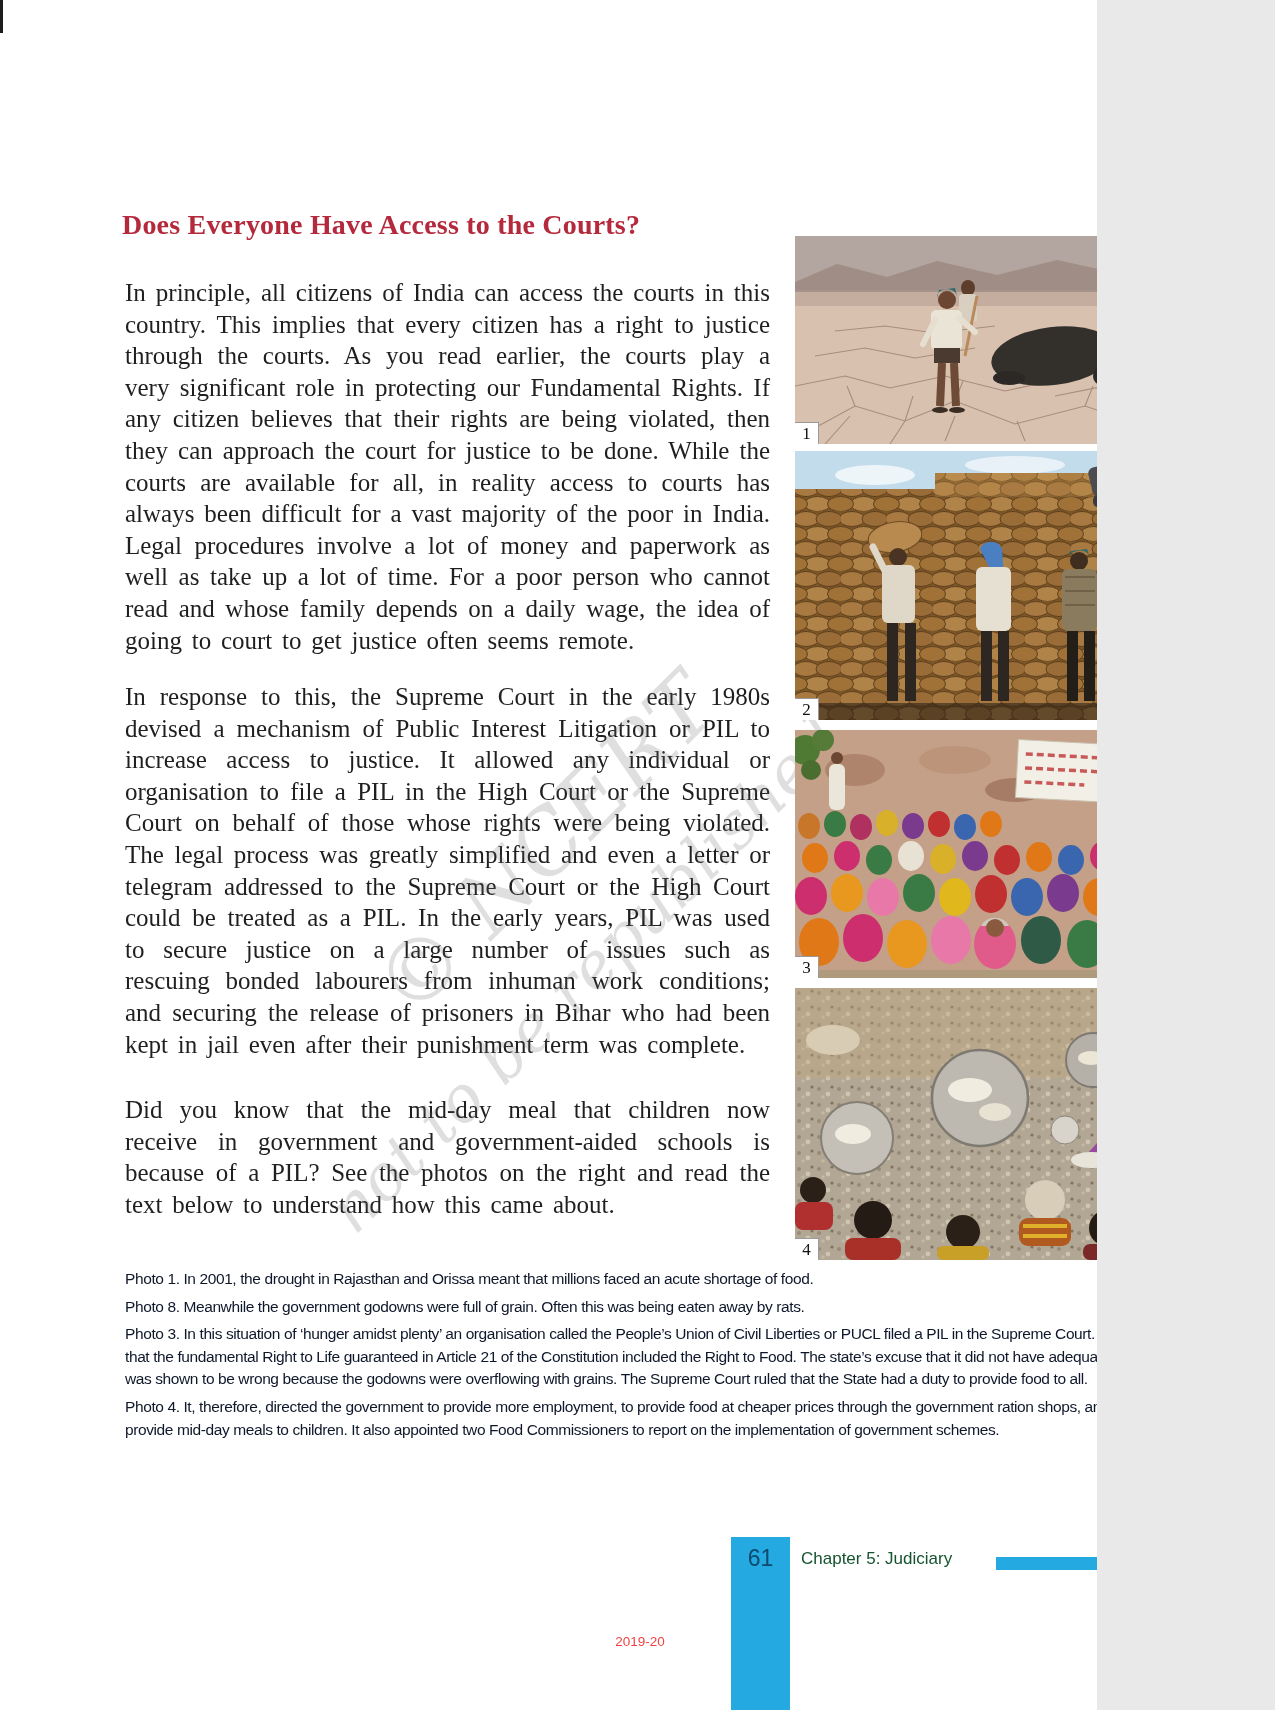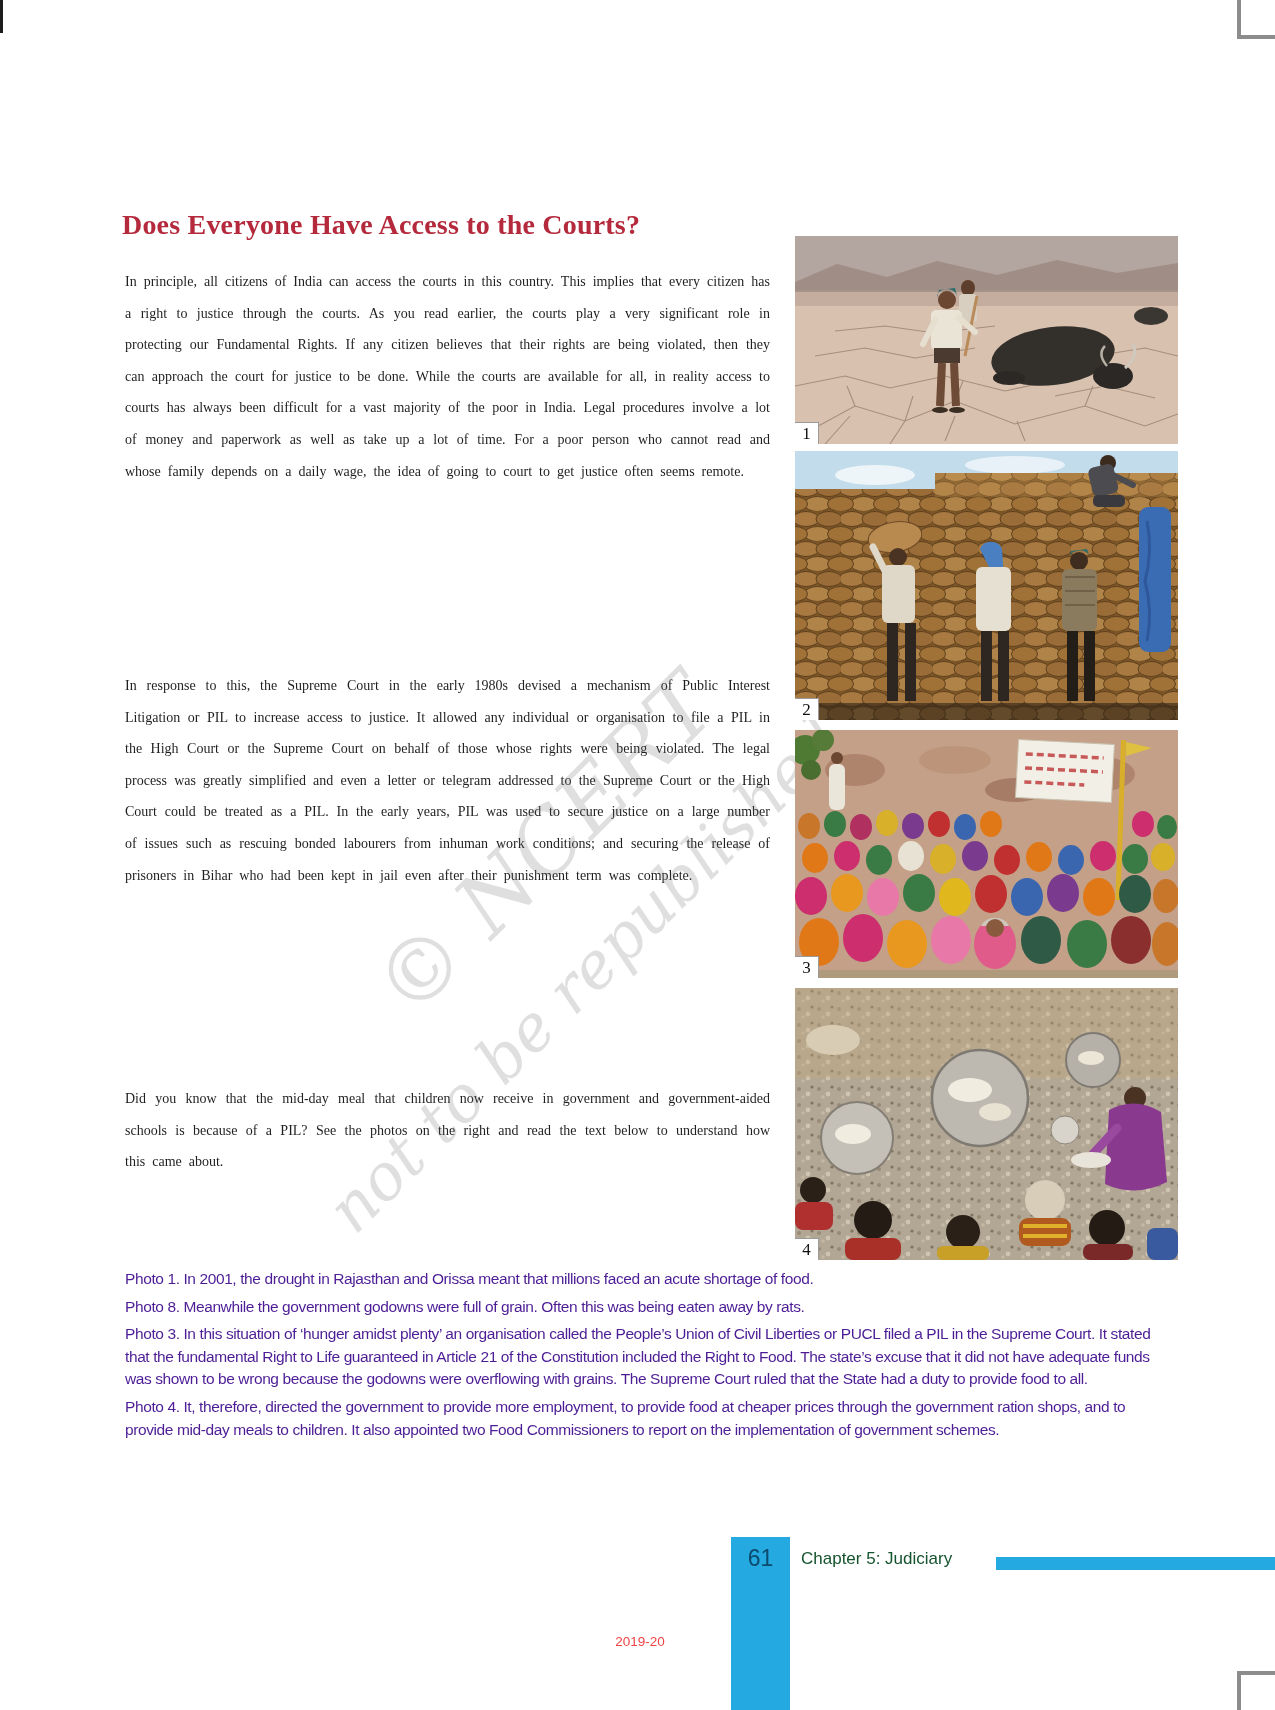--- a/index.html
+++ b/index.html
@@ -1,48 +1,48 @@
 <!DOCTYPE html>
 <html><head>
 <meta charset="utf-8">
 <style>
   html,body{margin:0;padding:0;background:#e9e9e9;}
-  #page{position:relative;width:1275px;height:1710px;background:#ffffff;overflow:hidden;
+  #page{position:relative;width:1097px;height:1710px;background:#ffffff;overflow:hidden;
         font-family:"Liberation Serif", serif;}
   
   .mark{position:absolute;}
   .mark-tl{left:0;top:0;width:3px;height:33px;background:#1c1c1c;}
   .mark-tr-v{left:1237px;top:0;width:4px;height:39px;background:#8c8c8c;}
   .mark-tr-h{left:1237px;top:35px;width:38px;height:4px;background:#8c8c8c;}
   .mark-br-v{left:1237px;top:1671px;width:4px;height:39px;background:#8c8c8c;}
   .mark-br-h{left:1237px;top:1671px;width:38px;height:4px;background:#8c8c8c;}
   
   #heading{position:absolute;left:122px;top:190px;width:650px;
            font-size:28px;font-weight:bold;color:#b4293c;letter-spacing:.2px;}
-  .para{position:absolute;left:125px;width:645px;font-size:14px;line-height:31.6px;
+  .para{position:absolute;left:125px;width:645px;font-size:25px;line-height:31.6px;
         text-align:justify;color:#1f1f1f;word-spacing:3.5px;}
   #para1{top:252px;} #para2{top:656px;} #para3{top:1069px;}
   
   .wm{position:absolute;white-space:nowrap;color:rgba(110,110,110,.22);
       font-family:"DejaVu Serif", serif;font-style:italic;z-index:2;pointer-events:none;}
   #wm1{left:545px;top:845px;font-size:86px;transform:translate(-50%,-50%) rotate(-45deg);}
   #wm2{left:585px;top:975px;font-size:64px;transform:translate(-50%,-50%) rotate(-45deg);}
   
   .photo{position:absolute;left:795px;width:383px;z-index:3;background:#ddd;}
   #photo1{top:236px;height:208px;} #photo2{top:451px;height:269px;}
   #photo3{top:730px;height:248px;} #photo4{top:988px;height:272px;}
   .photo svg{display:block;width:100%;height:100%;}
   .plabel{position:absolute;left:0;bottom:0;width:24px;height:22px;background:#ffffff;
           border:1px solid #9a9a9a;border-left:none;border-bottom:none;box-sizing:border-box;
           display:flex;align-items:center;justify-content:center;
           font-size:17px;color:#111;font-family:"Liberation Serif",serif;}
   
   #captions{position:absolute;left:125px;top:1268px;width:1036px;z-index:3;
             font-family:"Liberation Sans", sans-serif;font-size:15.5px;line-height:22.6px;
-            letter-spacing:-0.4px;color:#4c1d95;}
+            letter-spacing:-0.4px;color:#0f172a;}
   #captions p{margin:0 0 5px 0;}
   
   #page-num-box{position:absolute;left:731px;top:1537px;width:59px;height:173px;
                 background:#24a9e1;z-index:3;text-align:center;}
   #page-num-box span{display:inline-block;margin-top:8px;color:#0c4a6e;font-size:23px;
                 font-family:"Liberation Sans", sans-serif;}
   #chapter-label{position:absolute;left:801px;top:1549px;font-size:17px;color:#14532d;
                 font-family:"Liberation Sans", sans-serif;z-index:3;}
   #chapter-bar{position:absolute;left:996px;top:1557px;width:279px;height:13px;
                background:#24a9e1;z-index:3;}

